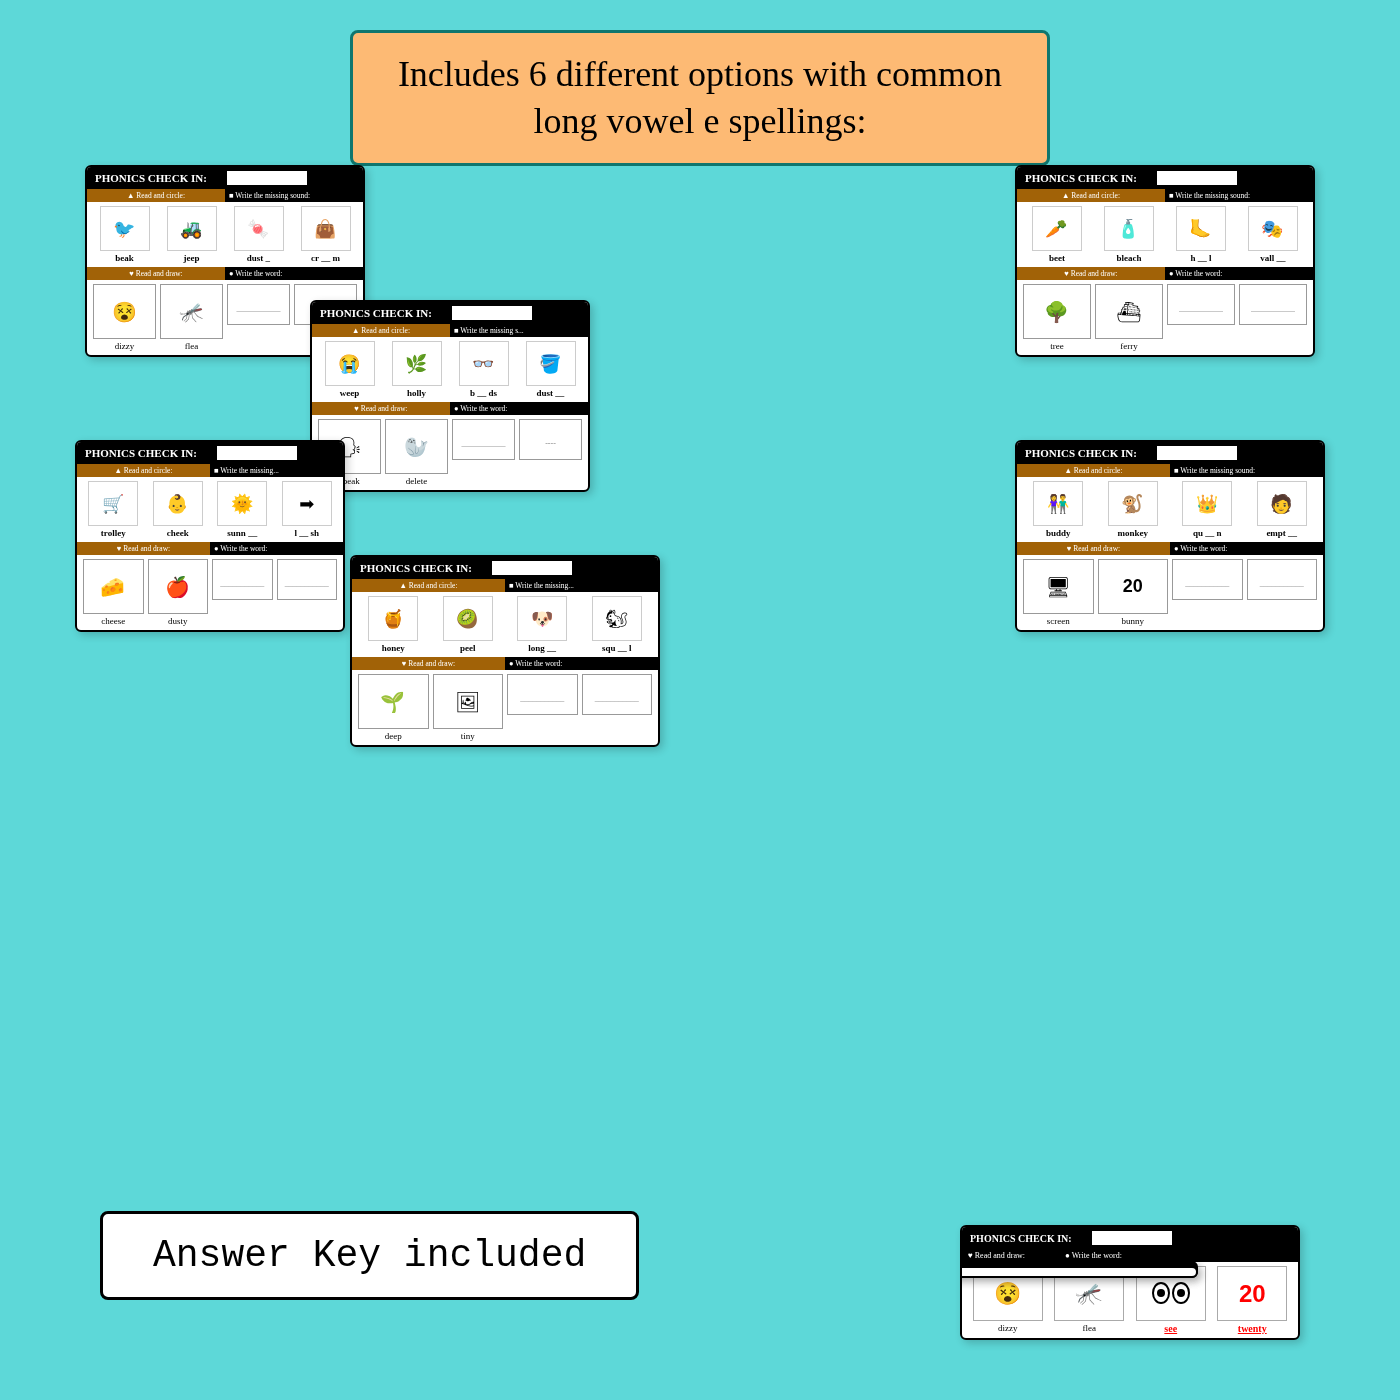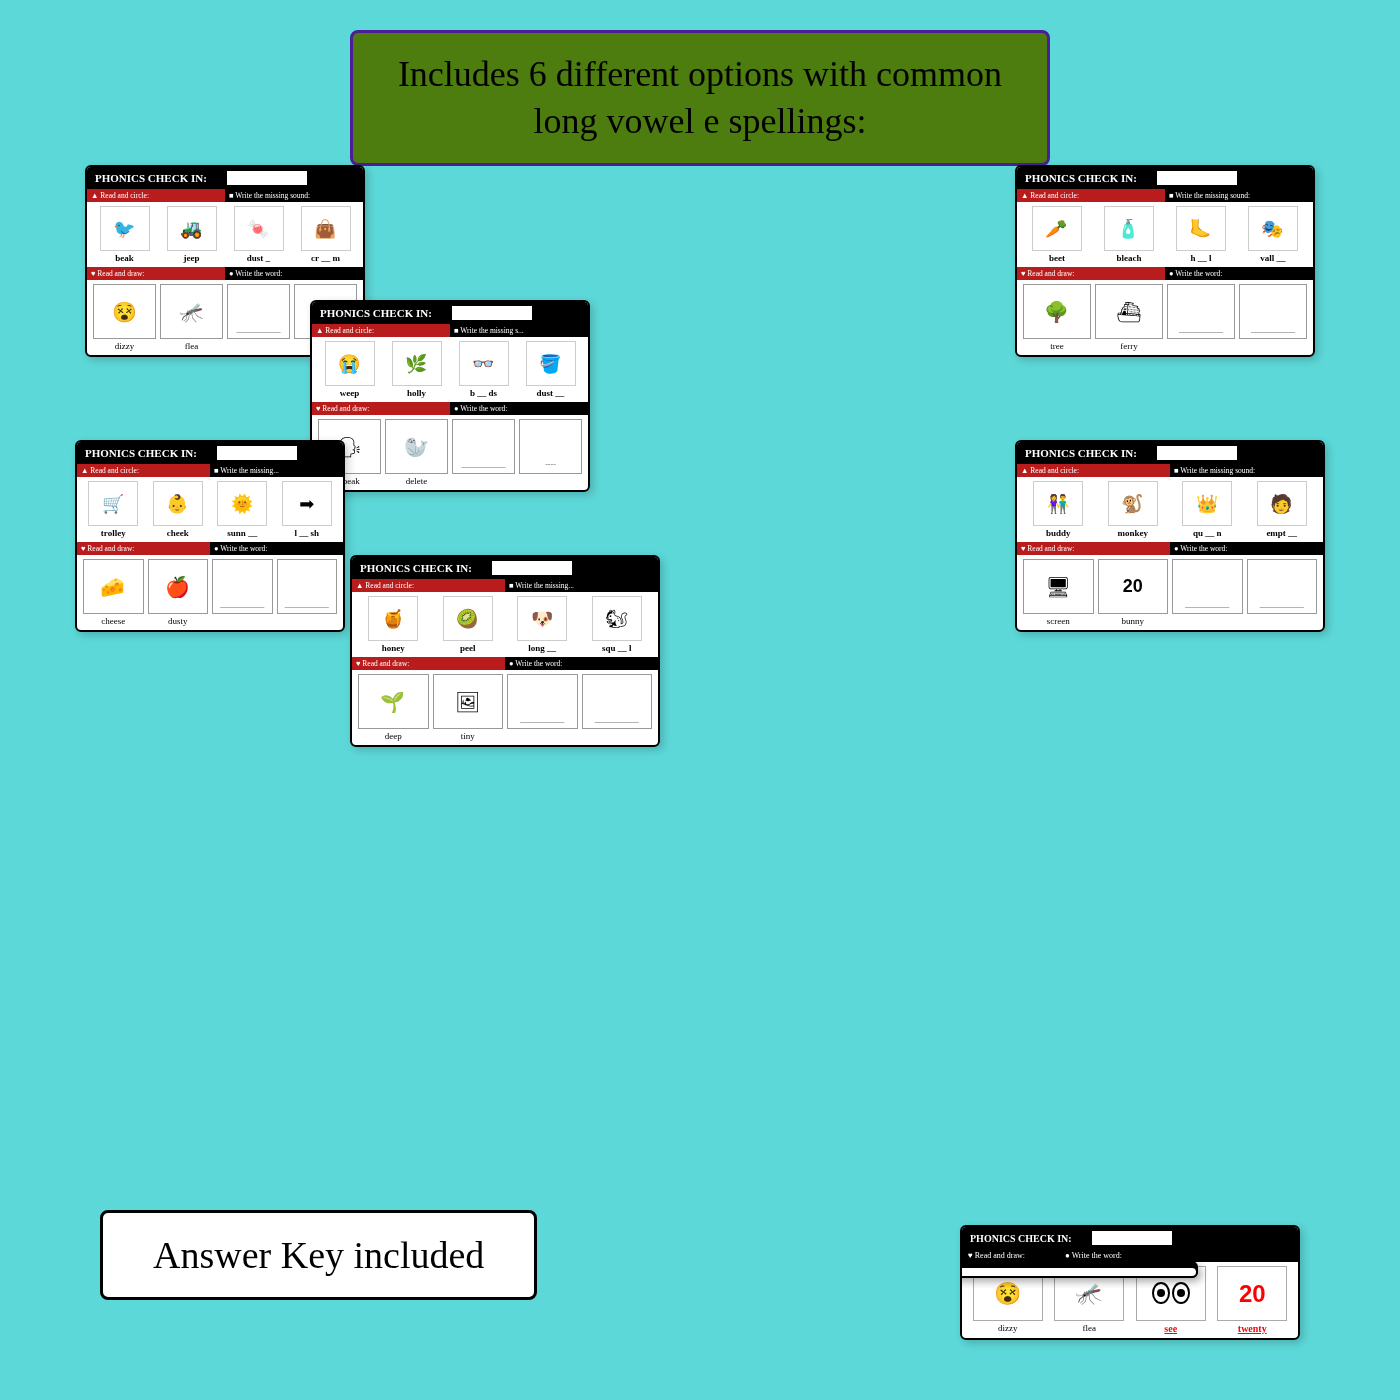--- a/index.html
+++ b/index.html
@@ -11,22 +11,22 @@
       position: relative;
       overflow: hidden;
     }
 
     
     .header-box {
       position: absolute;
       top: 30px;
       left: 50%;
       transform: translateX(-50%);
-      background: #4d7c0f;
-      border: 3px solid #4c1d95;
+      background: #fdba74;
+      border: 3px solid #0f766e;
       border-radius: 8px;
       padding: 18px 24px;
       text-align: center;
       width: 700px;
     }
     .header-box h1 {
       font-size: 36px;
       font-weight: normal;
       font-family: 'Comic Sans MS', cursive;
       line-height: 1.3;
@@ -111,44 +111,43 @@
       border: 1px solid #999;
       display: flex;
       align-items: center;
       justify-content: center;
       font-size: 20px;
       margin-bottom: 2px;
     }
 
     .write-box {
       width: 100%;
-      height: 55px;
+      height: 41px;
       border: 1px solid #999;
       display: flex;
       align-items: flex-end;
       justify-content: center;
       font-size: 10px;
-      padding-bottom: 4px;
+      padding-bottom: 11px;
       color: #aaa;
-      font-weight: bold;
     }
 
     
     .answer-key-box {
       position: absolute;
       bottom: 100px;
       left: 100px;
       background: white;
       border: 3px solid black;
       border-radius: 8px;
       padding: 20px 50px;
     }
     .answer-key-box span {
       font-size: 38px;
-      font-family: Liberation Serif, serif;
+      font-family: Liberation Mono, monospace;
       font-weight: normal;
     }
 
     
     .answer-card {
       position: absolute;
       bottom: 60px;
       right: 100px;
       background: white;
       border: 2px solid black;
@@ -187,27 +186,28 @@
     #card4 { top: 440px; left: 75px; width: 270px; }
     #card5 { top: 440px; right: 75px; width: 310px; }
     #card6 { top: 555px; left: 350px; width: 310px; }
 
     .mini-section-row {
       display: flex;
       width: 100%;
     }
     .mini-section-left {
       flex: 1;
-      background: #b91c1c;
+      background: #a16207;
       color: white;
       font-size: 7.5px;
       padding: 2px 4px;
       display: flex;
       align-items: center;
       gap: 4px;
+      justify-content: center;
     }
     .mini-section-right {
       flex: 1;
       background: black;
       color: white;
       font-size: 7.5px;
       padding: 2px 4px;
       display: flex;
       align-items: center;
       gap: 4px;

